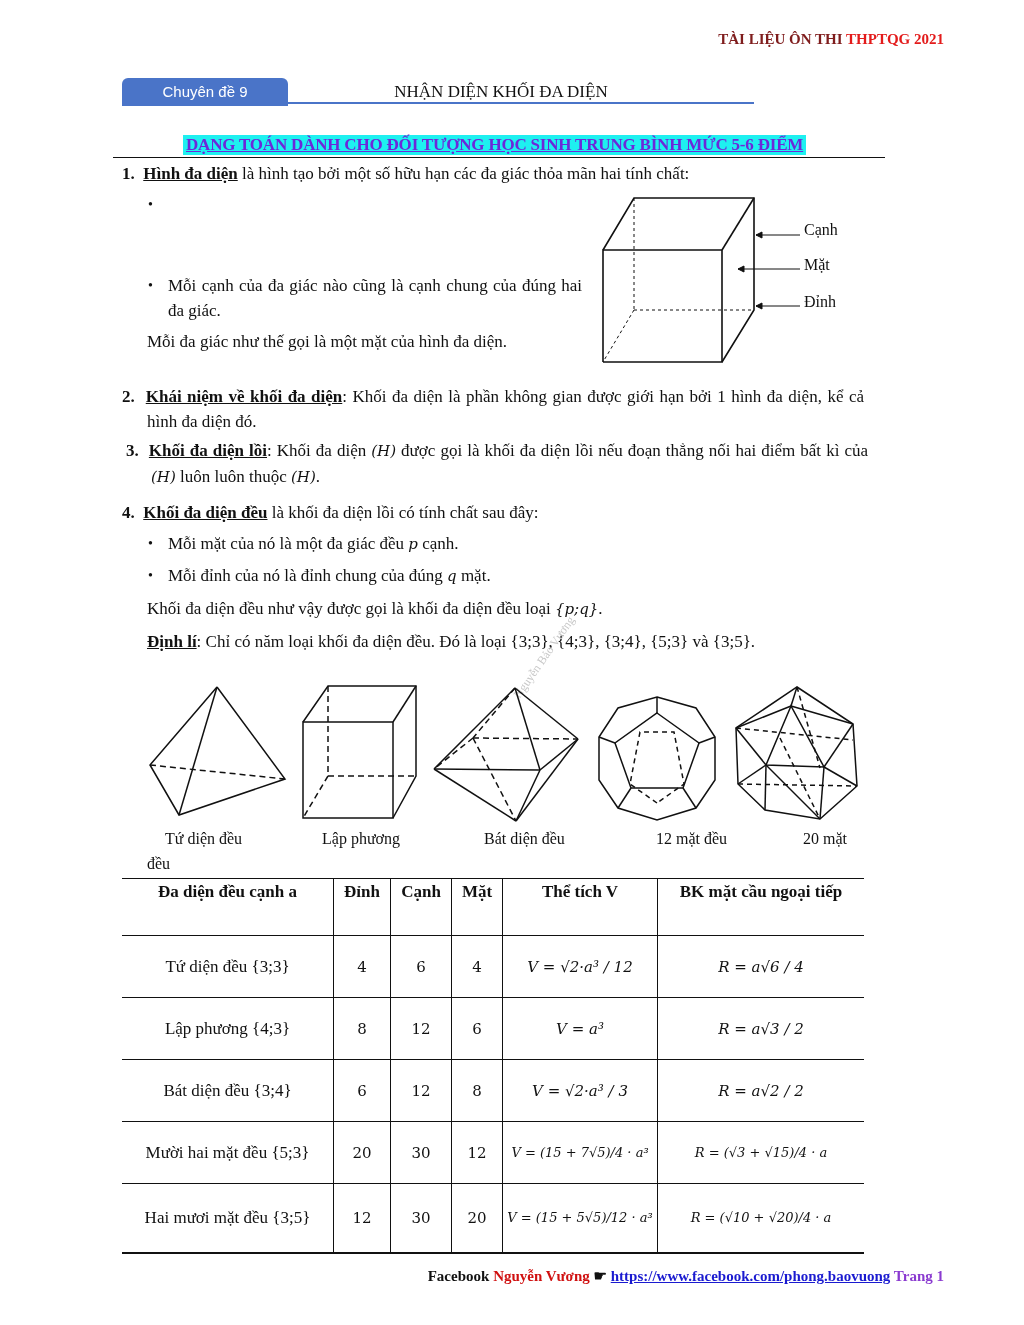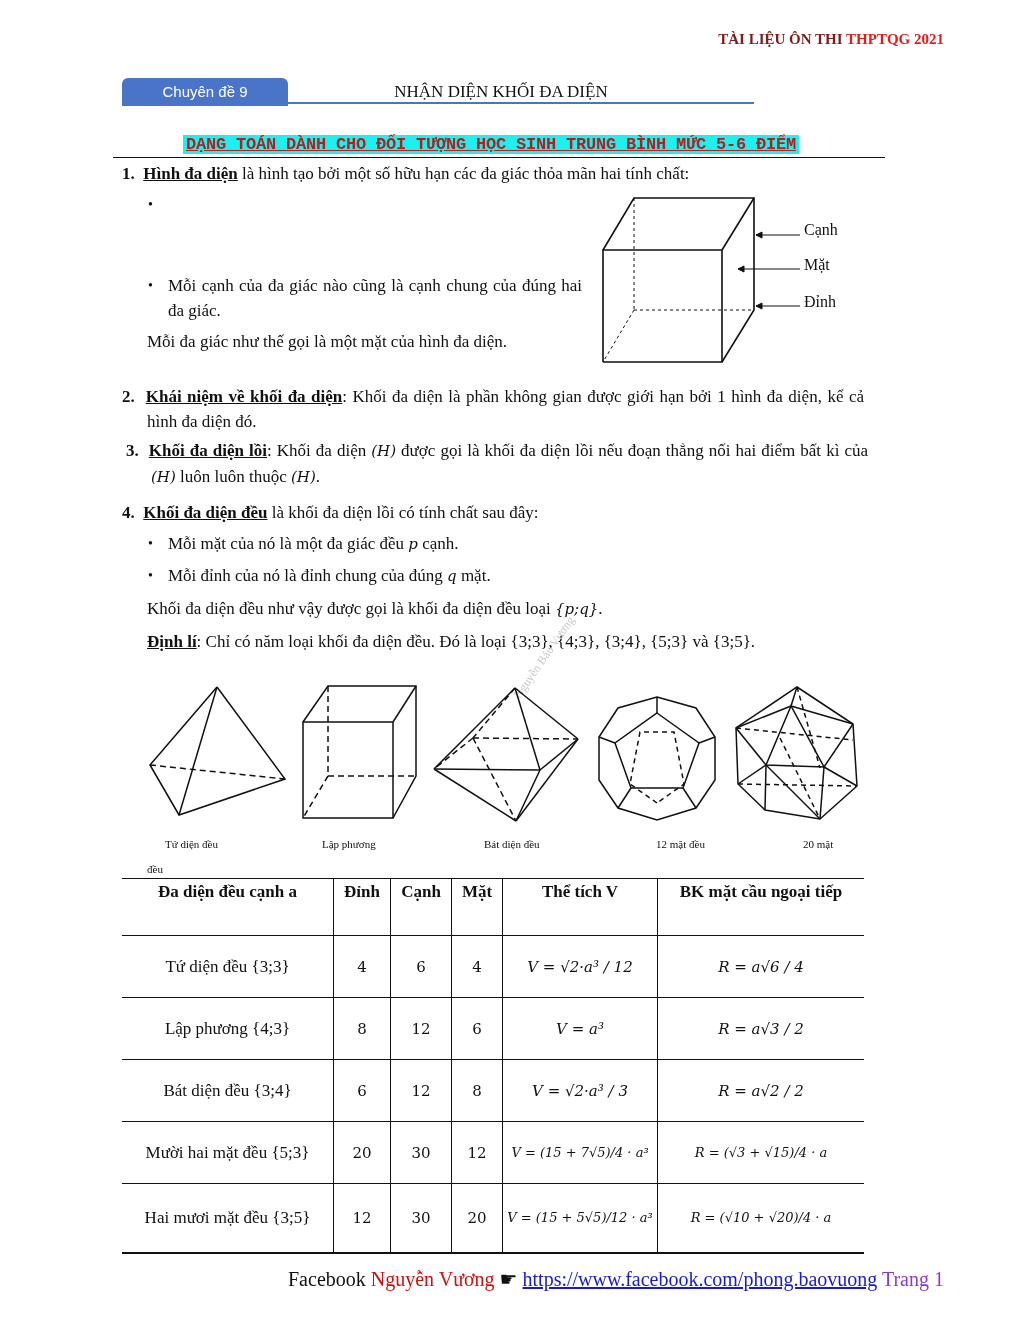--- a/index.html
+++ b/index.html
@@ -8,41 +8,41 @@
   .abs { position: absolute; }
   .top-banner { left: 0; right: 80px; top: 31px; text-align: right; font-weight: bold; font-size: 15px; }
   .top-banner .b1 { color: #7f1d1d; }
   .top-banner .b2 { color: #e31b1b; }
   .chapter-tab { left: 122px; top: 78px; width: 166px; height: 28px; background: #4a74c8; color: #fff;
                  border-radius: 6px 6px 0 0; font-family: "Liberation Sans", "DejaVu Sans", sans-serif;
                  font-size: 15px; line-height: 28px; text-align: center; }
   .chapter-title { left: 288px; top: 78px; width: 466px; height: 26px; border-bottom: 2px solid #4a74c8;
                    font-size: 17px; line-height: 28px; text-align: center; padding-right: 40px; box-sizing: border-box; }
   .level-heading { left: 183px; top: 135px; background: #1ef0f0; font-weight: bold; font-size: 17px;
-                   text-decoration: underline; color: #b91c1c; padding: 0 3px; letter-spacing: -0.2px; font-family: Liberation Mono, monospace; }
+                   text-decoration: underline; color: #6d28d9; padding: 0 3px; letter-spacing: -0.2px; }
   .hr-top { left: 113px; top: 157px; width: 772px; border-top: 1.5px solid #111; }
   .text { font-size: 17px; line-height: 25px; }
   .num { font-weight: bold; }
   .term { font-weight: bold; text-decoration: underline; }
   .justify { text-align: justify; text-align-last: left; }
   .bullet { position: absolute; left: -20px; font-size: 14px; }
   .math { font-family: "DejaVu Serif", serif; font-style: italic; font-size: 15px; }
   .mathr { font-family: "DejaVu Serif", serif; font-size: 15px; }
   .fig-label { font-size: 15px; font-family: "Liberation Serif", serif; }
-  .caption { font-size: 11px; margin-top: 8px; }
+  .caption { font-size: 16px; }
   table.poly { border-collapse: collapse; position: absolute; left: 122px; top: 878px; width: 742px; font-size: 17px; }
   table.poly th, table.poly td { border-left: 1px solid #111; text-align: center; vertical-align: middle; padding: 0 4px; }
   table.poly th:first-child, table.poly td:first-child { border-left: none; }
   table.poly tr { border-bottom: 1px solid #111; }
   table.poly thead tr { border-top: 1.5px solid #111; }
   table.poly th { height: 56px; font-weight: bold; vertical-align: top; line-height: 25px; }
   table.poly td { height: 61px; line-height: 24px; }
   table.poly tr.last td { height: 68px; }
   table.poly tbody tr.last { border-bottom: 2px solid #111; }
-  .footer { left: 0; right: 80px; top: 1267px; text-align: right; font-weight: normal; font-size: 20px; }
+  .footer { left: 0; right: 80px; top: 1267px; text-align: right; font-weight: bold; font-size: 15px; }
   .footer .f1 { color: #111; }
   .footer .f2 { color: #d01010; }
   .footer .f3 { color: #1a1ad0; text-decoration: underline; }
   .footer .f4 { color: #8a3ad0; }
   .watermark { left: 496px; top: 650px; transform: rotate(-55deg); font-size: 12px; color: #c8c8c8; font-family: "Liberation Serif", serif; }
 </style>
 </head>
 <body>
 
 <div class="abs top-banner">

